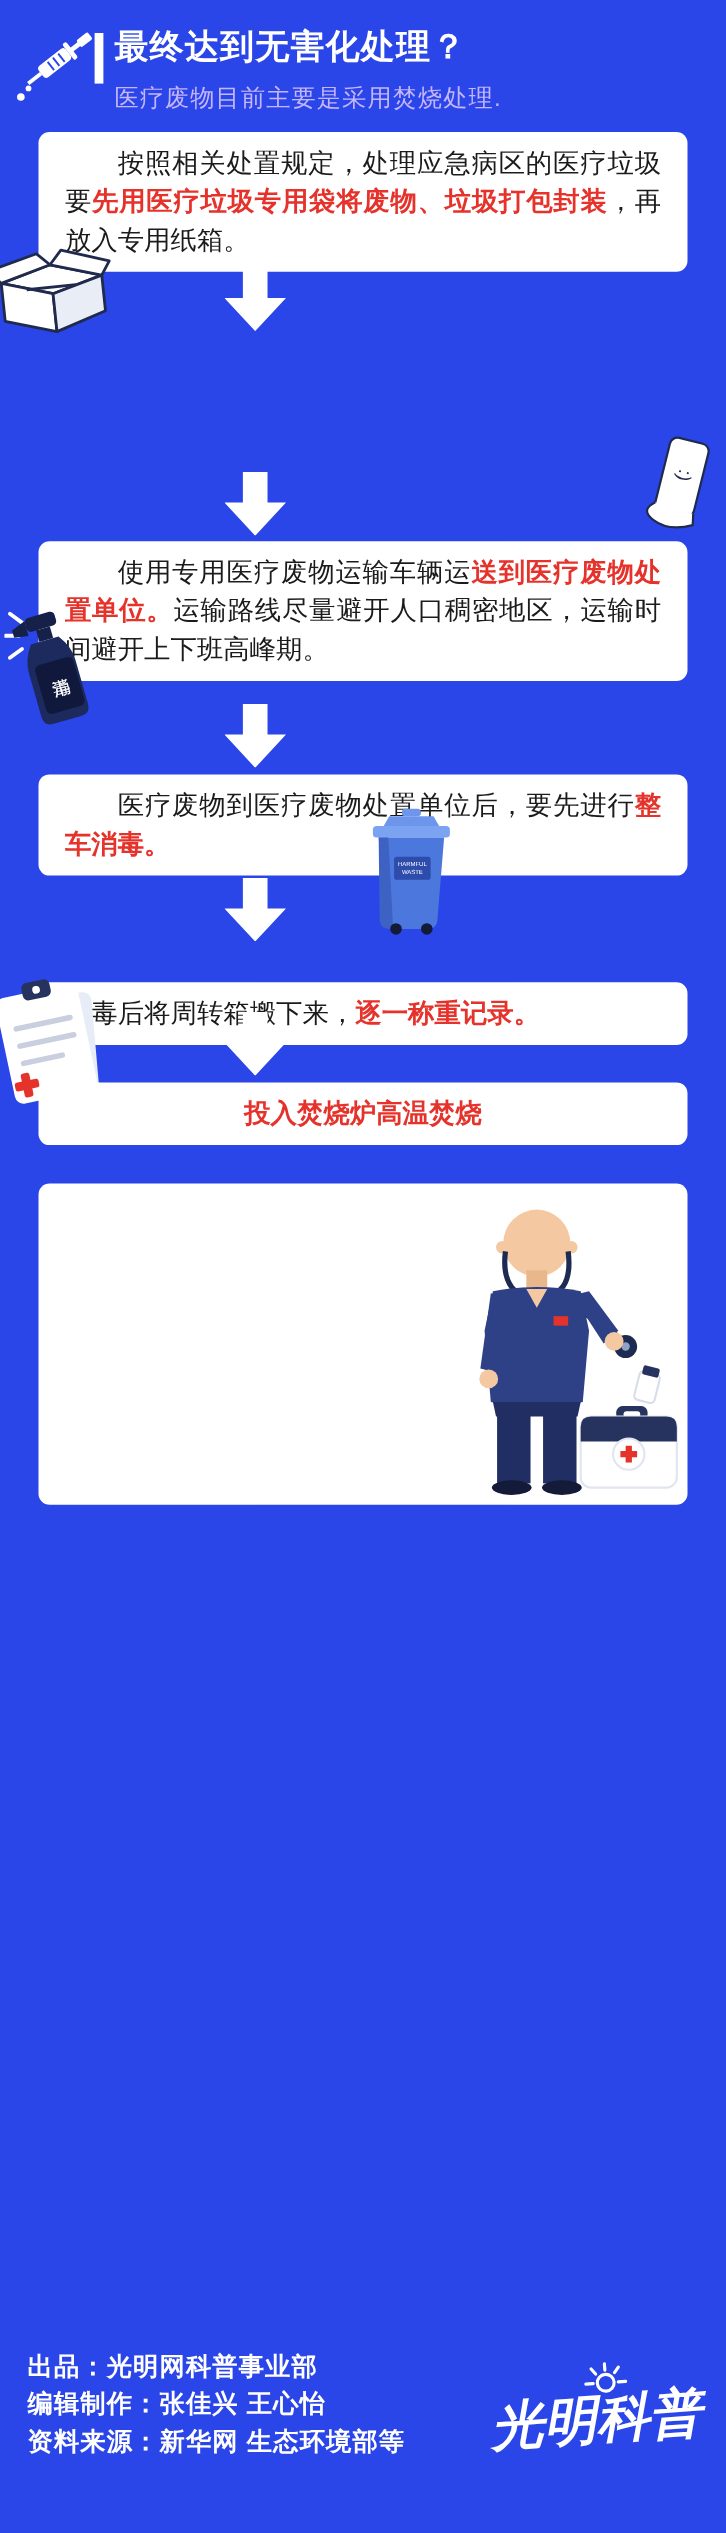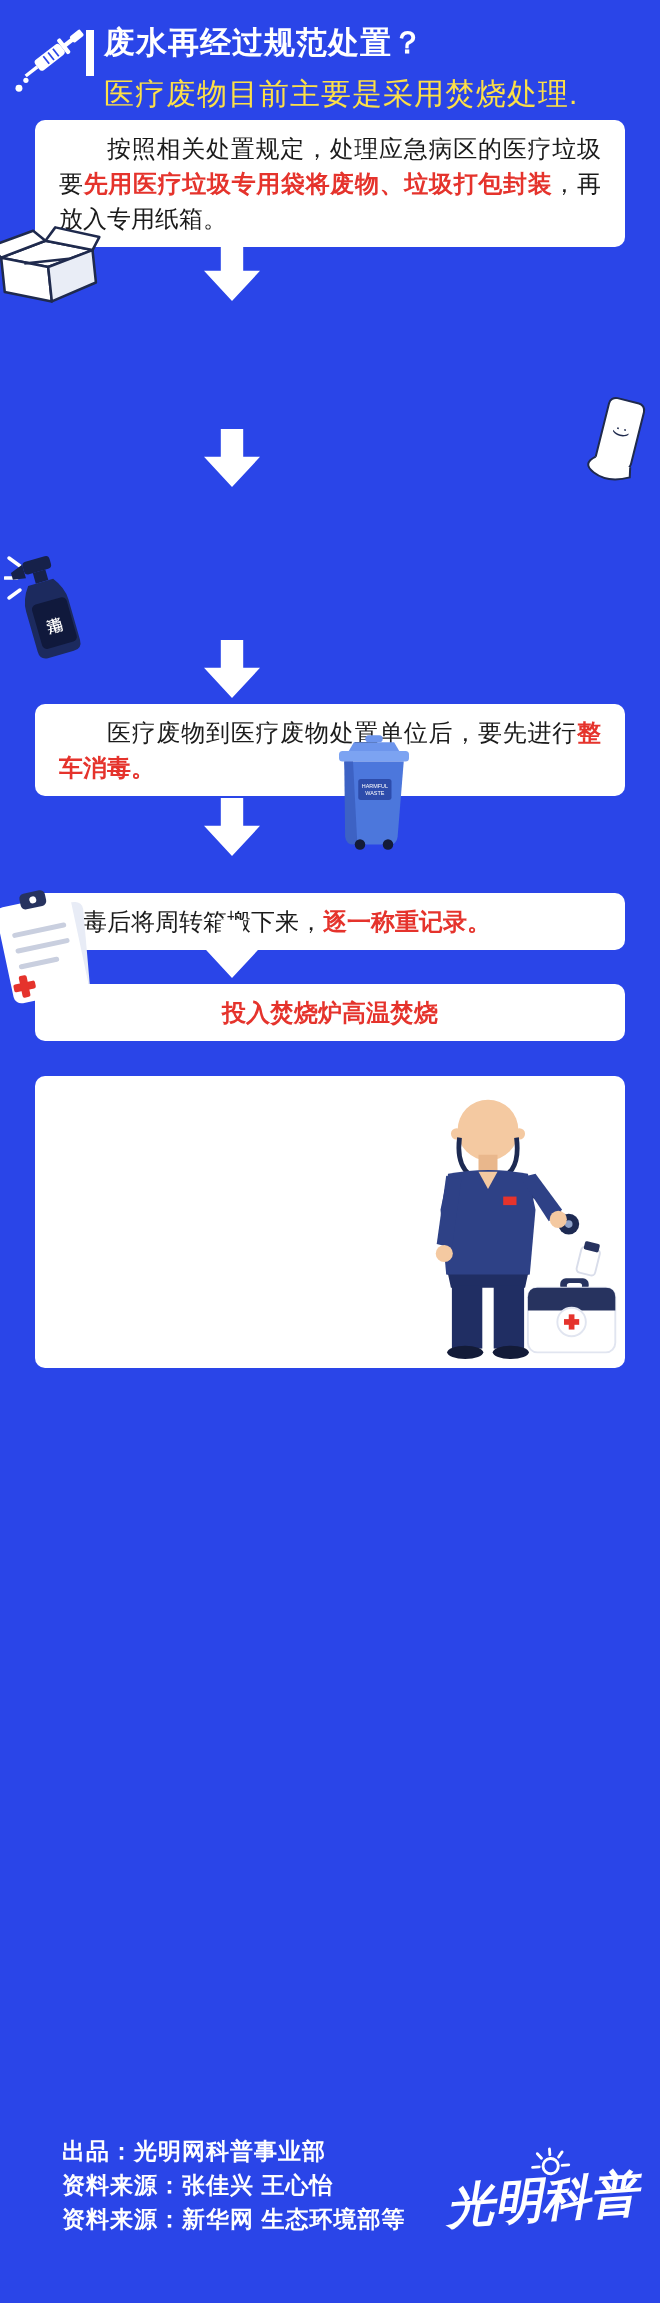--- a/index.html
+++ b/index.html
@@ -3,21 +3,21 @@
 <meta charset="utf-8">
 <style>
   html,body{margin:0;padding:0;background:#2a45e8;}
   .poster{
     position:relative;width:660px;height:2303px;background:#2a45e8;
     overflow:hidden;font-family:"Liberation Sans",sans-serif;
   }
   
   .title-bar{position:absolute;left:86px;top:30px;width:8px;height:46px;background:#fff;}
   .page-title{position:absolute;left:104px;top:22px;margin:0;color:#fff;font-size:31px;font-weight:bold;letter-spacing:1px;}
-  .page-subtitle{position:absolute;left:104px;top:74px;margin:0;color:#fde047;font-size:30px;letter-spacing:1px;}
+  .page-subtitle{position:absolute;left:104px;top:74px;margin:0;color:#c4b5fd;font-size:22px;letter-spacing:1px;}
   
   .box{
     position:absolute;left:35px;width:590px;background:#fff;border-radius:10px;
     padding:11px 24px;box-sizing:border-box;
   }
   .txt{margin:0;font-size:24px;line-height:35px;color:#1b1b1b;text-align:justify;}
   .indent{text-indent:2em;}
   .red{color:#e5332c;font-weight:bold;}
   .center{text-align:center;text-indent:0;}
   .box1{top:120px;} .box2{top:306px;} .box3{top:492px;} .box4{top:704px;}
@@ -27,21 +27,21 @@
   
   .arrow{
     position:absolute;left:204px;width:56px;height:58px;background:#fff;
     clip-path:polygon(30% 0,70% 0,70% 48%,100% 48%,50% 100%,0% 48%,30% 48%);
   }
   .arrow1{top:243px;} .arrow2{top:429px;} .arrow3{top:640px;} .arrow4{top:798px;} .arrow5{top:920px;}
   
   .deco{position:absolute;}
   .doctor{position:absolute;right:4px;bottom:4px;width:228px;height:276px;}
   
-  .footer{position:absolute;left:25px;top:2134px;color:#fff;font-size:23px;line-height:34px;font-weight:bold;letter-spacing:1px;margin-left:37px;}
+  .footer{position:absolute;left:25px;top:2134px;color:#fff;font-size:23px;line-height:34px;font-weight:bold;letter-spacing:1px;}
   .logo{position:absolute;right:22px;top:2168px;color:#fff;font-size:48px;font-weight:bold;font-style:italic;transform:rotate(-4deg);white-space:nowrap;}
   .logo .sun{position:absolute;left:86px;top:-26px;width:42px;height:42px;}
 </style>
 </head>
 <body>
 
 <div class="poster">
 
   <svg class="deco" viewBox="0 0 92 92" style="left:12px;top:16px;width:80px;height:80px">
     <g transform="rotate(142 46 46)">
@@ -53,21 +53,21 @@
         <line x1="40" y1="41" x2="40" y2="52"></line>
         <line x1="47" y1="41" x2="47" y2="52"></line>
         <line x1="54" y1="41" x2="54" y2="52"></line>
       </g>
       <rect x="67" y="44.5" width="17" height="4" fill="#fff"></rect>
     </g>
     <circle cx="16" cy="74" r="3" fill="#fff"></circle>
     <circle cx="8" cy="83" r="4" fill="#fff"></circle>
   </svg>
   <div class="title-bar"></div>
-  <h1 class="page-title">废水再经过规范处置？</h1>
+  <h1 class="page-title">最终达到无害化处理？</h1>
   <p class="page-subtitle">医疗废物目前主要是采用焚烧处理.</p>
 
   <section class="box box1">
     <p class="txt indent"><span>按照相关处置规定，处理应急病区的医疗垃圾要</span><span class="red">先用医疗垃圾专用袋将废物、垃圾打包封装</span><span>，再放入专用纸箱。</span></p>
   </section>
 
   <div class="arrow arrow1"></div>
 
   <svg class="deco" viewBox="0 0 110 92" style="left:-8px;top:218px;width:112px;height:94px;transform:rotate(-6deg)">
     <g stroke="#1f2a4d" stroke-width="2.5" stroke-linejoin="round">
@@ -84,20 +84,23 @@
   <div class="arrow arrow2"></div>
 
   <svg class="deco" viewBox="0 0 72 92" style="left:584px;top:396px;width:72px;height:92px">
     <g transform="rotate(14 36 46)">
       <rect x="16" y="4" width="36" height="68" rx="7" fill="#fff" stroke="#1f2a4d" stroke-width="2"></rect>
       <path d="M16 66 q-12 10 2 16 q16 7 36 -4 l-2 -10" fill="#fff" stroke="#1f2a4d" stroke-width="2"></path>
       <text x="34" y="40" font-size="17" fill="#1f2a4d" text-anchor="middle" transform="rotate(90 34 36)">:)</text>
     </g>
   </svg>
 
+  <section class="box box3">
+    <p class="txt indent"><span>使用专用医疗废物运输车辆运</span><span class="red">送到医疗废物处置单位。</span><span>运输路线尽量避开人口稠密地区，运输时间避开上下班高峰期。</span></p>
+  </section>
 
   <div class="arrow arrow3"></div>
 
   <svg class="deco" viewBox="0 0 92 132" style="left:4px;top:548px;width:92px;height:132px">
     <g stroke="#fff" stroke-width="3.5" stroke-linecap="round">
       <line x1="16" y1="18" x2="5" y2="10"></line>
       <line x1="13" y1="30" x2="1" y2="30"></line>
       <line x1="16" y1="42" x2="5" y2="50"></line>
     </g>
     <g transform="rotate(-16 50 70)">
@@ -201,21 +204,21 @@
         <path d="M142 234 v-14 q0 -10 10 -10 h72 q10 0 10 10 v14 z" fill="#27335f"></path>
         <circle cx="188" cy="246" r="15" fill="#fff" stroke="#e1e5f0" stroke-width="2"></circle>
         <rect x="180" y="243" width="16" height="6" fill="#e5332c"></rect>
         <rect x="185" y="238" width="6" height="16" fill="#e5332c"></rect>
       </g>
     </svg>
   </section>
 
   <footer class="footer">
     <div>出品：光明网科普事业部</div>
-    <div>资料来源：张佳兴 王心怡</div>
+    <div>编辑制作：张佳兴 王心怡</div>
     <div>资料来源：新华网 生态环境部等</div>
   </footer>
 
   <div class="logo">
     <svg class="sun" viewBox="0 0 44 44">
       <circle cx="22" cy="26" r="8" fill="none" stroke="#fff" stroke-width="3"></circle>
       <g stroke="#fff" stroke-width="3" stroke-linecap="round">
         <line x1="22" y1="8" x2="22" y2="14"></line>
         <line x1="35" y1="12" x2="31" y2="17"></line>
         <line x1="41" y1="26" x2="34" y2="26"></line>

